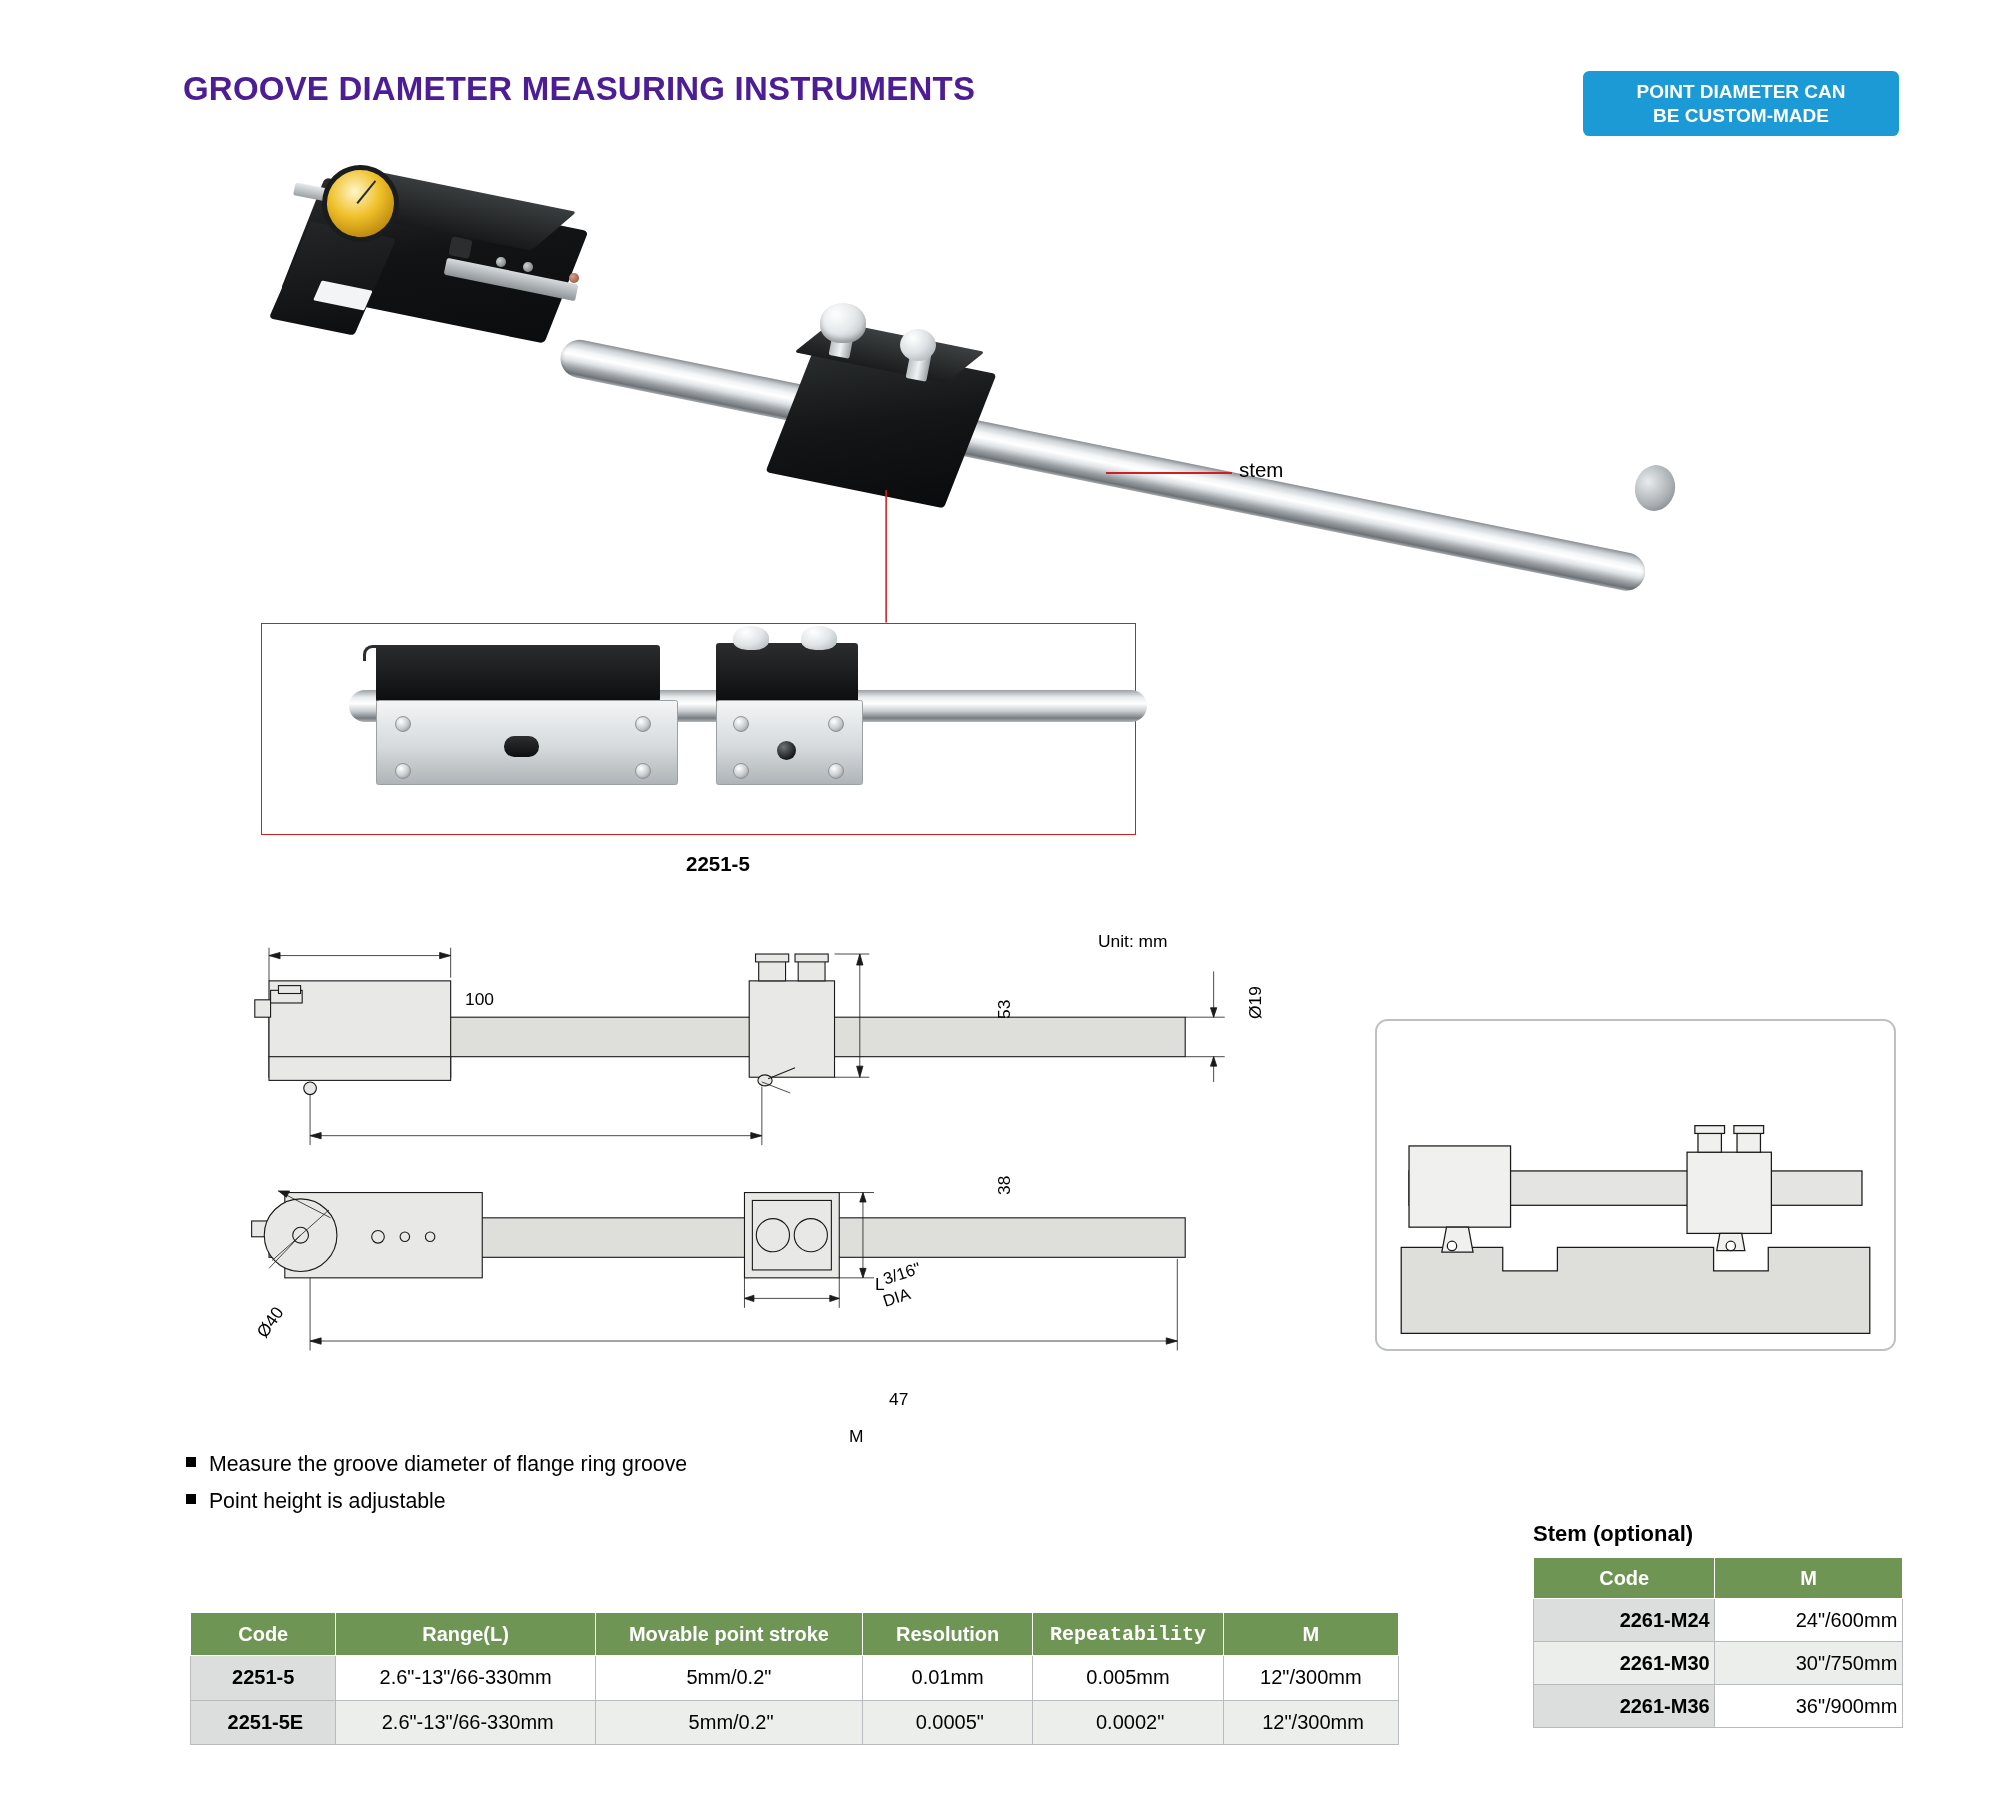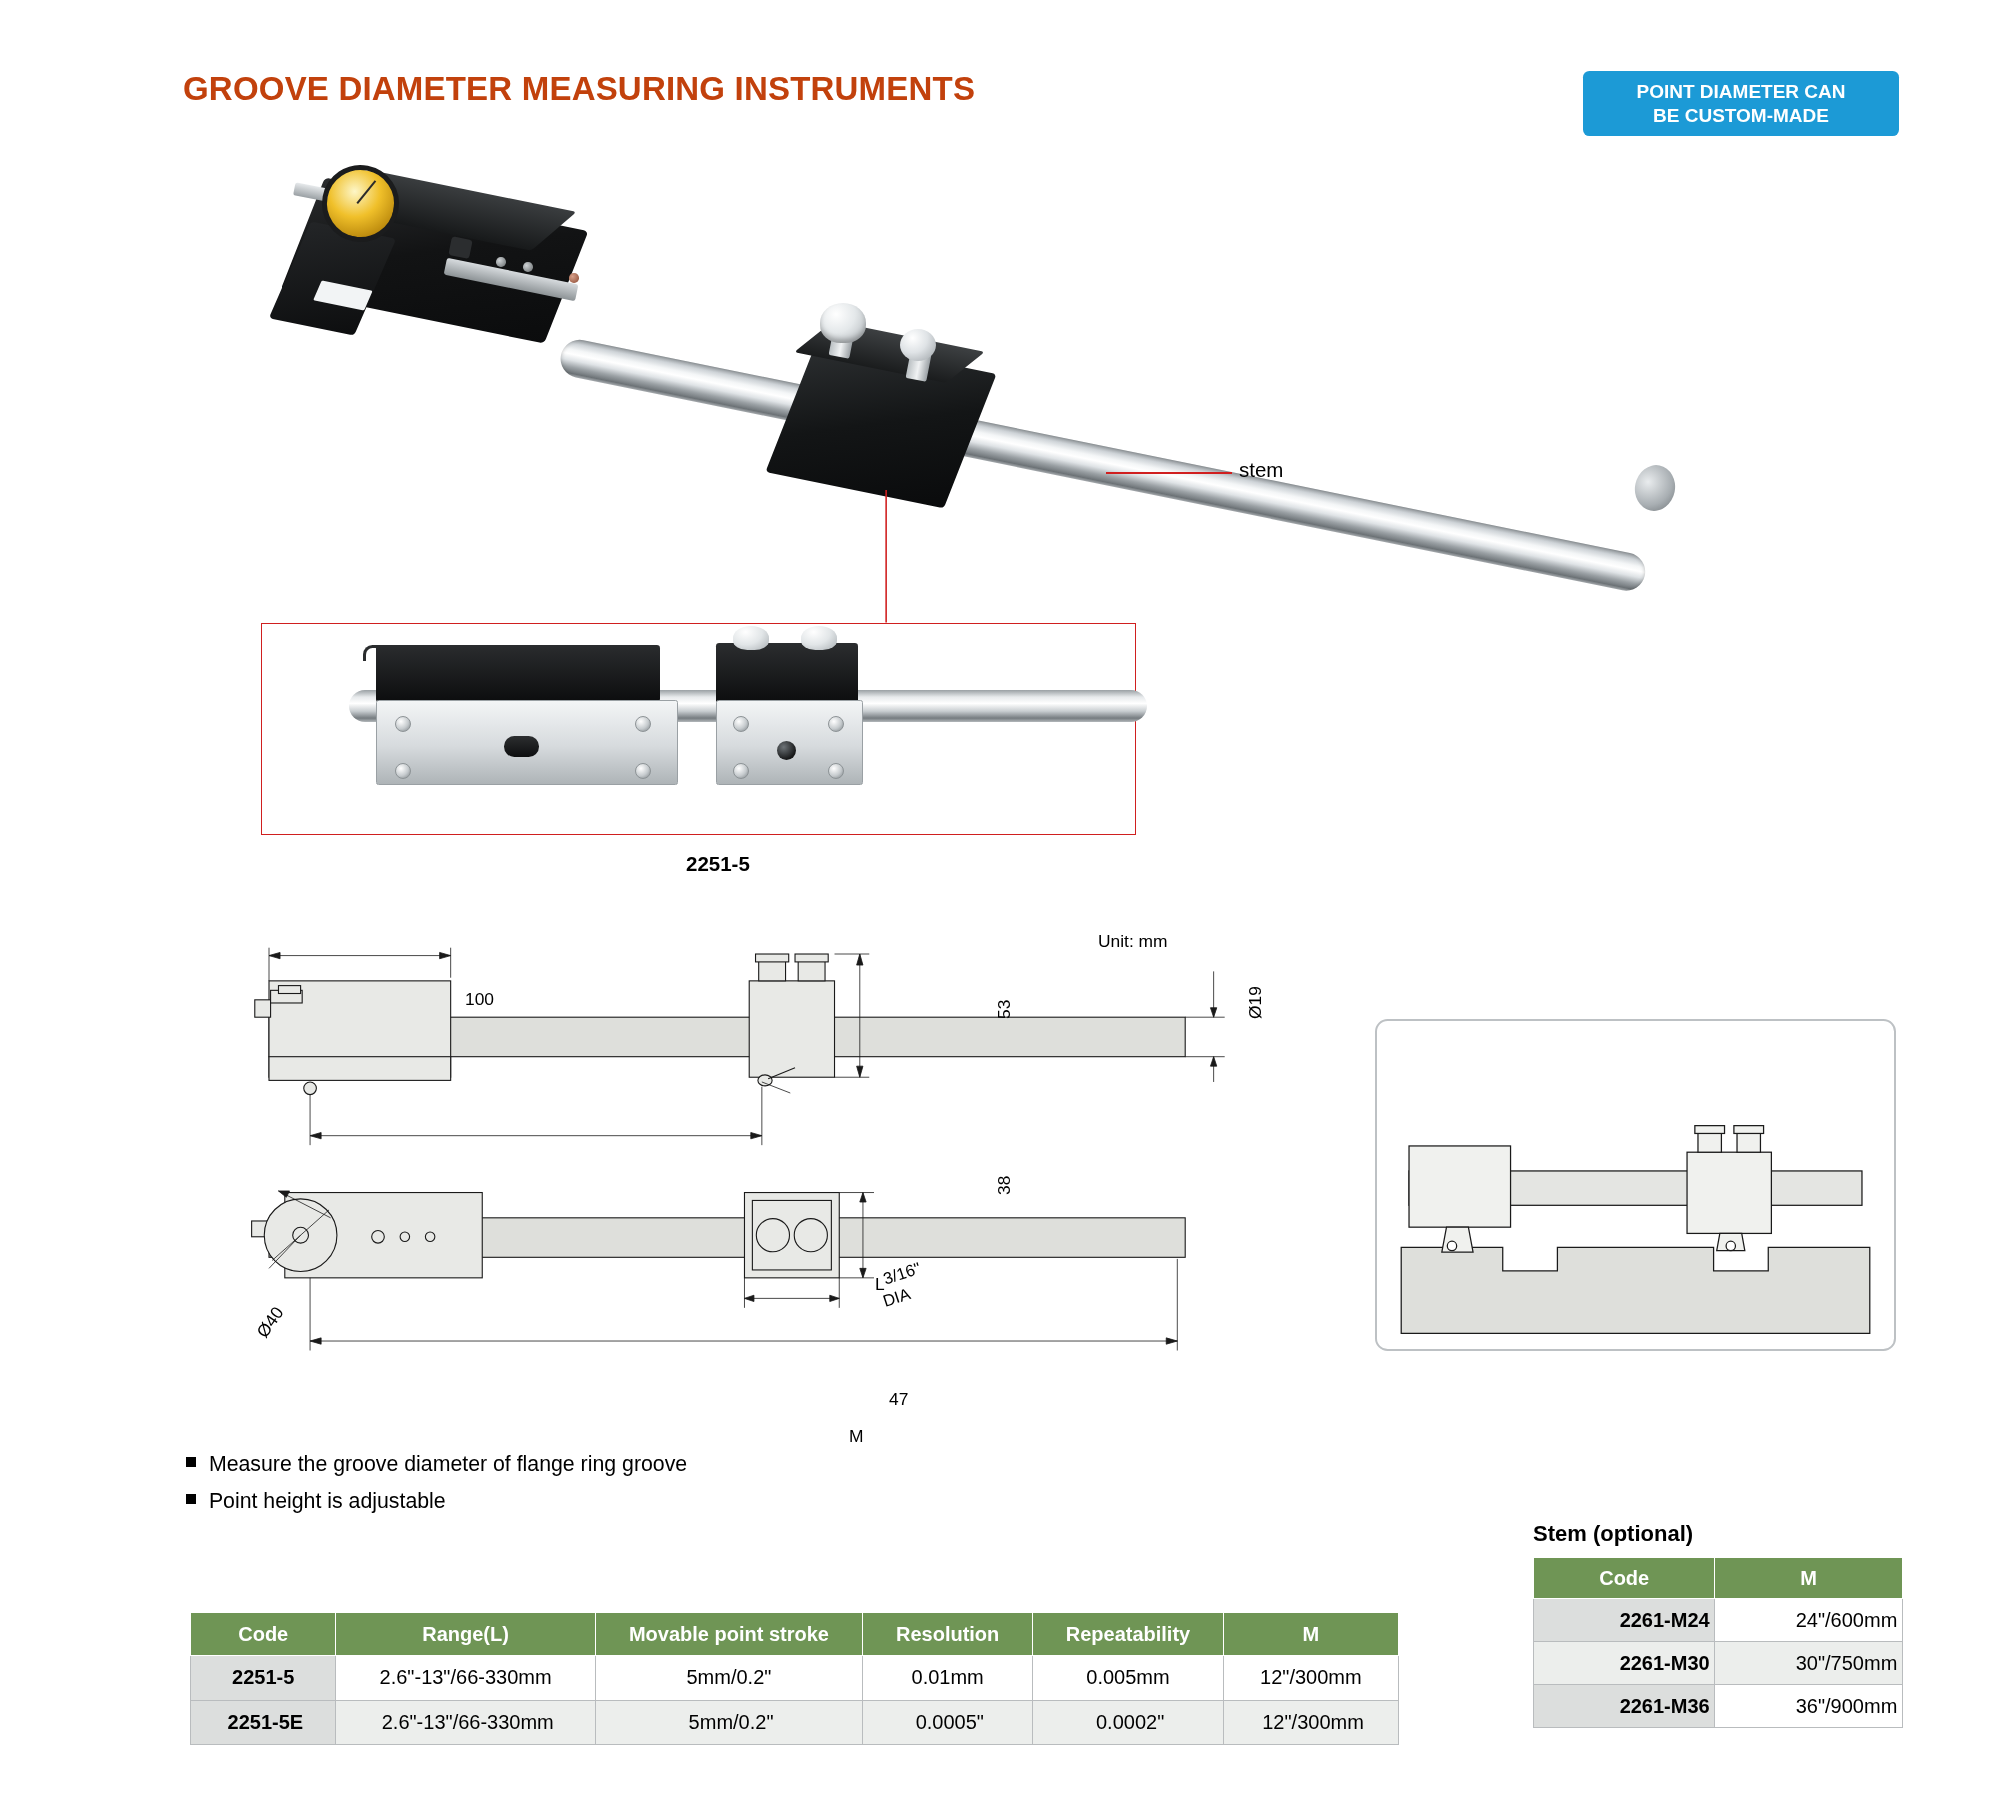--- a/index.html
+++ b/index.html
@@ -10,21 +10,21 @@
     font-family: "Liberation Sans", sans-serif;
     color: #000;
     position: relative;
     overflow: hidden;
   }
 
   
   .page-title {
     position:absolute; left:183px; top:70px;
     font-size:33px; font-weight:bold; letter-spacing:0.2px;
-    color:#c2410c;
+    color:#4c1d95;
   }
   .badge {
     position:absolute; right:117px; top:71px;
     width:316px; height:65px;
     background:#1c9ad6; border-radius:6.3px;
     color:#fff; font-weight:bold; font-size:19px;
     display:flex; align-items:center; justify-content:center; text-align:center;
     line-height:1.25;
     padding:0 9.5px;
   }
@@ -414,21 +414,21 @@
   </div>
 </div>
 
 <table class="maintbl">
   <thead>
     <tr>
       <th style="width:142px;">Code</th>
       <th style="width:253px;">Range(L)</th>
       <th style="width:261px;">Movable point stroke</th>
       <th style="width:166px;">Resolution</th>
-      <th style="width:186px;">Repeatability</th>
+      <th style="width:186px;font-family:Liberation Mono, monospace;">Repeatability</th>
       <th style="width:171px;">M</th>
     </tr>
   </thead>
   <tbody>
     <tr>
       <td class="codecell">2251-5</td>
       <td>2.6"-13"/66-330mm</td>
       <td>5mm/0.2"</td>
       <td>0.01mm</td>
       <td>0.005mm</td>

